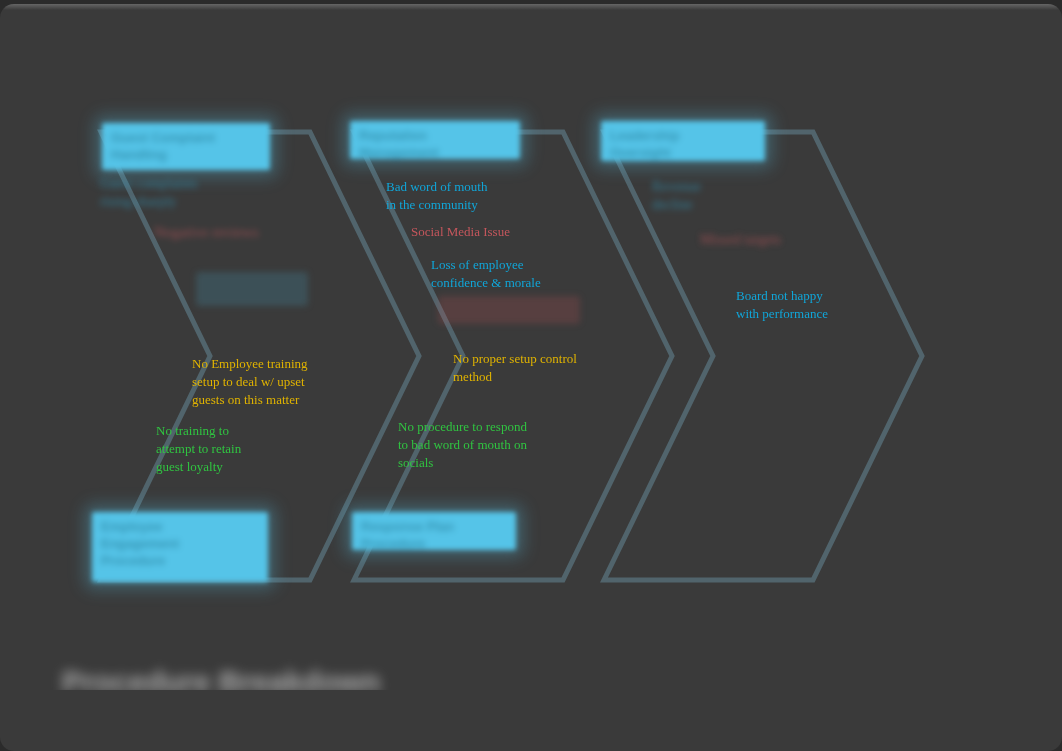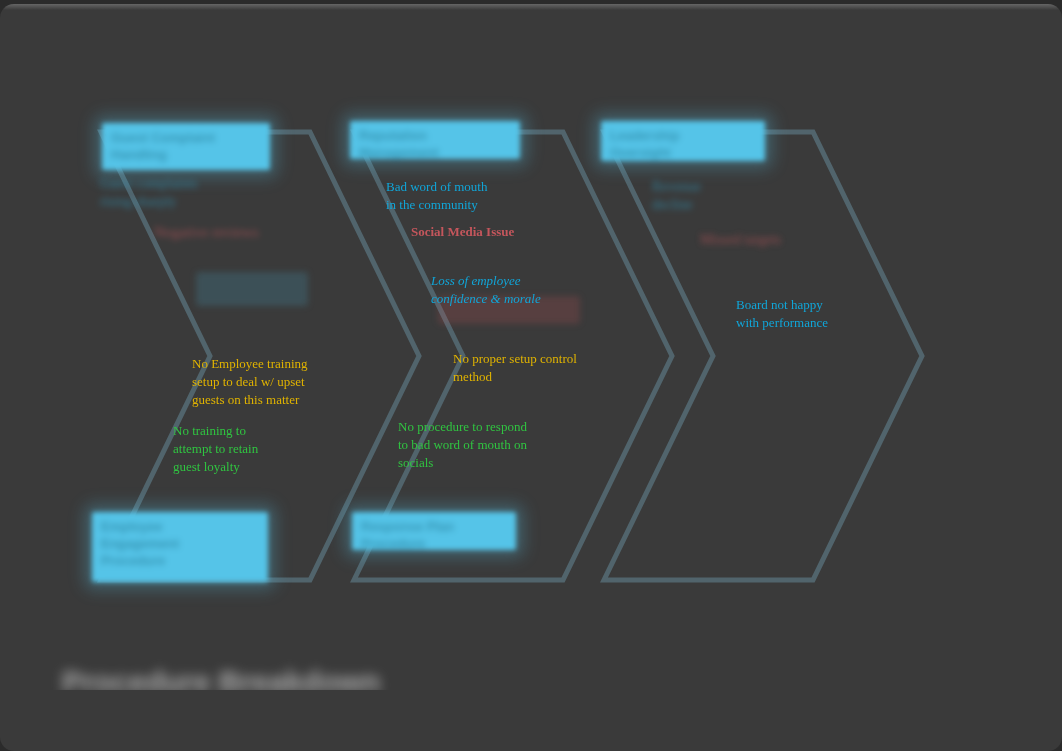--- a/index.html
+++ b/index.html
@@ -80,21 +80,21 @@
 
   
   .note {
     position: absolute;
     line-height: 18px;
     white-space: pre-line;
     font-family: "Liberation Serif", serif;
     font-size: 13px;
   }
   .note.cyan   { color: #10a6d9; }
-  .note.red    { color: #c4565c; font-weight: bold; }
+  .note.red    { color: #c4565c; }
   .note.yellow { color: #e0b300; }
   .note.green  { color: #30c441; }
 
   
   .bigtitle {
     position: absolute;
     left: 62px; top: 661px;
     font-family: "Liberation Sans", sans-serif;
     font-size: 30px; font-weight: bold;
     color: #d8d8d8;
@@ -157,29 +157,29 @@
 
     <div class="blurbox rdbox" style="left:438px; top:292px; width:142px; height:28px;"></div>
 
     <div class="blurtext cy" style="left:652px; top:174px; width:110px; font-size:14px;">Revenue
 decline</div>
     <div class="blurtext rd" style="left:700px; top:227px; width:110px; font-size:14px;">Missed targets</div>
 
     <div class="note cyan" style="left:386px; top:174px;">Bad word of mouth
 in the community</div>
     <div class="note red" style="left:411px; top:219px;">Social Media Issue</div>
-    <div class="note cyan" style="left:431px; top:268px;font-style:italic;">Loss of employee
+    <div class="note cyan" style="left:431px; top:252px;">Loss of employee
 confidence &amp; morale</div>
-    <div class="note cyan" style="left:736px; top:292px;">Board not happy
+    <div class="note cyan" style="left:736px; top:283px;">Board not happy
 with performance</div>
 
     <div class="note yellow" style="left:192px; top:351px;">No Employee training
 setup to deal w/ upset
 guests on this matter</div>
-    <div class="note green" style="left:173px; top:418px;">No training to
+    <div class="note green" style="left:156px; top:418px;">No training to
 attempt to retain
 guest loyalty</div>
 
     <div class="note yellow" style="left:453px; top:346px;">No proper setup control
 method</div>
     <div class="note green" style="left:398px; top:390px;margin-top:24px;">No procedure to respond
 to bad word of mouth on
 socials</div>
 
     <div class="bigtitle">Procedure Breakdown</div>

